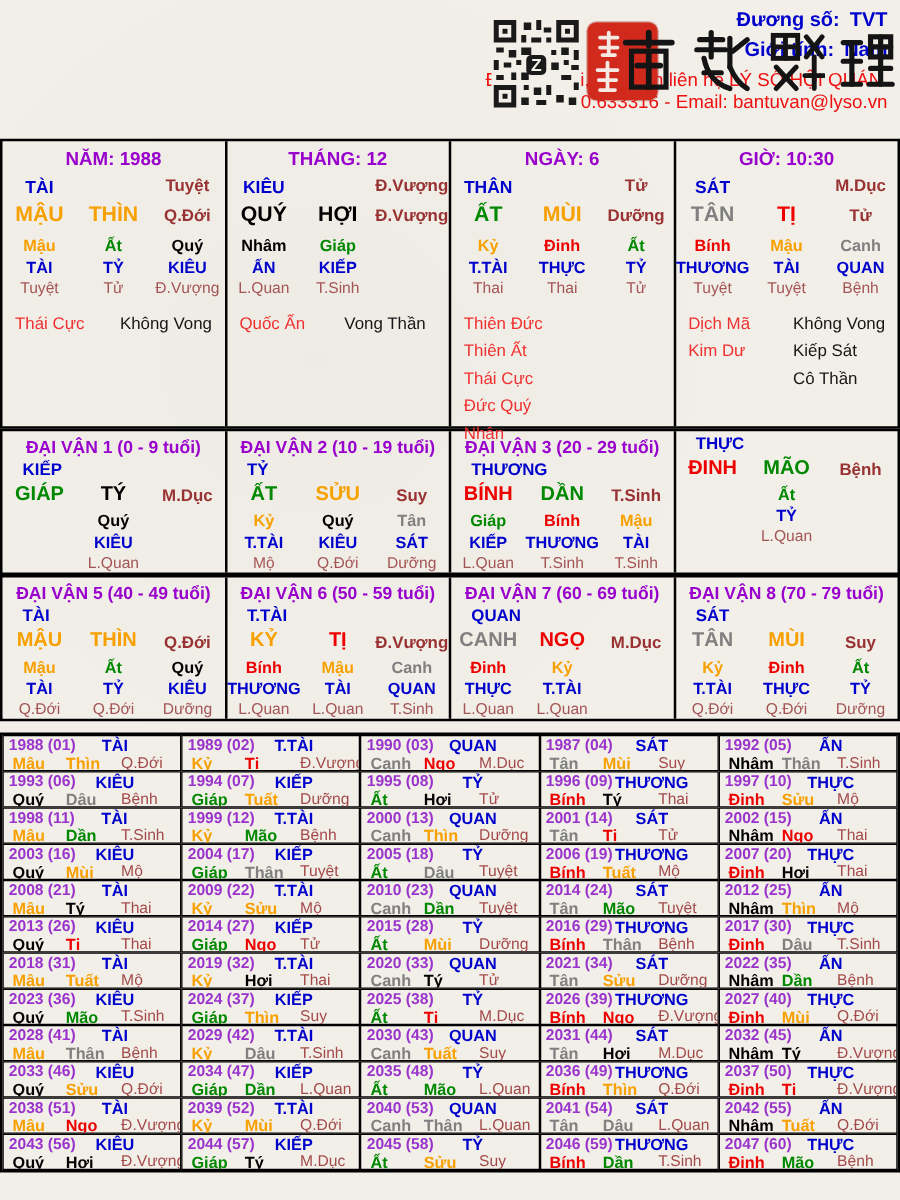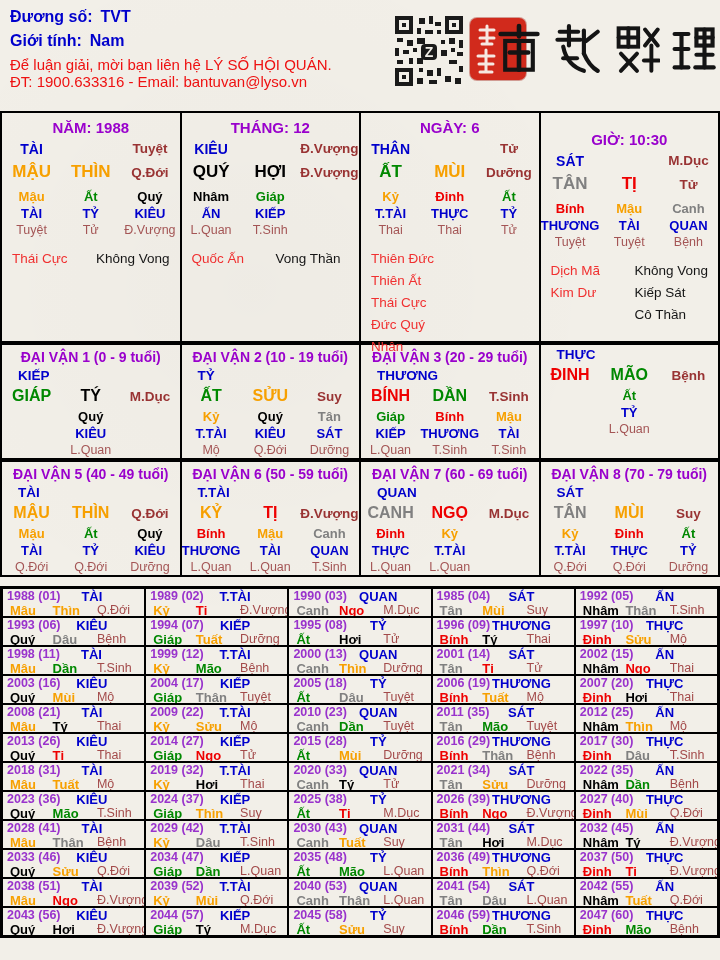--- a/index.html
+++ b/index.html
@@ -3,33 +3,33 @@
 <meta charset="utf-8">
 <style>
   * { margin:0; padding:0; box-sizing:border-box; }
   html,body { background:#e8e5df; }
   .page {
     position:relative; width:720px; height:960px; margin:0 auto;
     background: radial-gradient(circle at 35% 30%, rgba(0,0,0,0.015), transparent 45%), #F2EFE8;
     font-family:"Liberation Sans", sans-serif; overflow:hidden;
   }
   
-  header { position:relative; height:111px; padding:8px 10px 0 10px; }
+  header { position:relative; height:111px; padding:8px 10px 0 10px;text-align:right; }
   .info .row { font-size:16px; font-weight:bold; color:#0000CC; margin-bottom:6px; }
   .info .row .lbl { margin-right:8px; }
   .contact div { font-size:15px; font-weight:normal; color:#EE1111; line-height:17px; }
   .qr { position:absolute; left:393px; top:14px; width:72px; height:74px; }
   .logo { position:absolute; right:4px; top:6px; width:246px; height:92px; }
   .seal { position:absolute; left:0px; top:12px; width:56px; height:62px; background:#D12A1C; border-radius:7px;
           box-shadow:0 0 0 1px rgba(160,30,20,.4); }
   .callig { position:absolute; top:16px; }
   
   .fourp { display:flex; border:2px solid #000; height:232px; background:transparent; }
   .pillar { flex:1 1 0; border-right:2px solid #000; padding-top:3px; min-width:0; }
-  .pillar:last-child { border-right:none;margin-top:12px; }
+  .pillar:last-child { border-right:none; }
   .ptitle { text-align:center; color:#9901CC; font-weight:bold; font-size:15px; margin:3px 0 5px; }
   .grid3 { display:grid; grid-template-columns:1fr 1fr 1fr; }
   .gsrow  { margin-bottom:5px; }
   .gsrow .god { grid-column:1; text-align:center; color:#0000CC; font-weight:bold; font-size:14px; }
   .gsrow .stg { grid-column:3; text-align:center; color:#993333; font-weight:bold; font-size:13.5px; }
   .mainrow { align-items:center; margin-bottom:6px; }
   .mainrow .big { text-align:center; font-weight:bold; font-size:17px; }
   .mainrow .stg { text-align:center; color:#993333; font-weight:bold; font-size:13.5px; }
   .hcol { text-align:center; line-height:17px; font-size:13px; }
   .hcol .hs { font-weight:bold; }
@@ -557,21 +557,21 @@
           <span class="g">QUAN</span>
         </div>
         <div class="l2">
           <span class="st e-metal">Canh</span>
           <span class="br e-fire">Ngọ</span>
           <span class="sg">M.Dục</span>
         </div>
       </div>
       <div class="ycell">
         <div class="l1">
-          <span class="y">1985 (04)</span>
+          <span class="y">1987 (04)</span>
           <span class="g">SÁT</span>
         </div>
         <div class="l2">
           <span class="st e-metal">Tân</span>
           <span class="br e-earth">Mùi</span>
           <span class="sg">Suy</span>
         </div>
       </div>
       <div class="ycell">
         <div class="l1">
@@ -777,21 +777,21 @@
           <span class="g">QUAN</span>
         </div>
         <div class="l2">
           <span class="st e-metal">Canh</span>
           <span class="br e-wood">Dần</span>
           <span class="sg">Tuyệt</span>
         </div>
       </div>
       <div class="ycell">
         <div class="l1">
-          <span class="y">2011 (35)</span>
+          <span class="y">2014 (24)</span>
           <span class="g">SÁT</span>
         </div>
         <div class="l2">
           <span class="st e-metal">Tân</span>
           <span class="br e-wood">Mão</span>
           <span class="sg">Tuyệt</span>
         </div>
       </div>
       <div class="ycell">
         <div class="l1">

